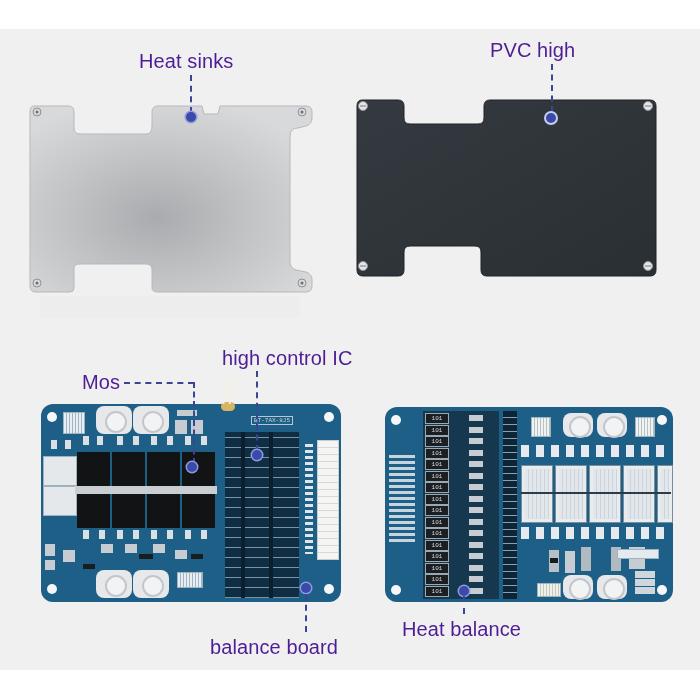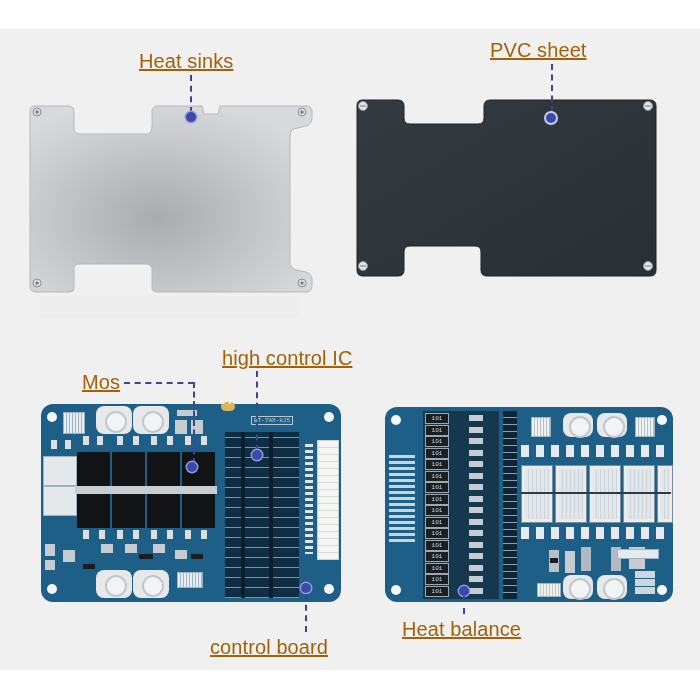--- a/index.html
+++ b/index.html
@@ -1,18 +1,18 @@
 <!DOCTYPE html>
 <html><head>
 <meta charset="utf-8">
 <style>
   html, body { margin:0; padding:0; }
   body { width:700px; height:700px; background:#ffffff; position:relative; overflow:hidden; font-family:"Liberation Sans", sans-serif; }
   .stage { position:absolute; left:0; top:29px; width:700px; height:641px; background:#f1f0f0; }
-  .label { position:absolute; color:#a16207; font-size:20px; white-space:nowrap; letter-spacing:0.1px;text-decoration:underline; }
+  .label { position:absolute; color:#4c1d95; font-size:20px; white-space:nowrap; letter-spacing:0.1px; }
   .vdash { position:absolute; width:0; border-left:2px dashed #3a4596; }
   .hdash { position:absolute; height:0; border-top:2px dashed #3a4596; }
   .dot { position:absolute; width:10px; height:10px; border-radius:50%; background:#3b4aa8; box-shadow:0 0 0 1.5px #8f9be0; }
   .dot.hollow { background:#3b4aa8; box-shadow:0 0 0 2px #c8ceef; }
 
   
   .heatsink { position:absolute; left:0; top:0; }
   .board { position:absolute; border-radius:12px; background:#1d5f86; overflow:hidden; }
   .board .hole { position:absolute; width:10px; height:10px; border-radius:50%; background:#f4f6f8; }
   .pad { position:absolute; background:#d6dde3; border:1px solid #9fb2bf; }
@@ -77,21 +77,21 @@
       <line x1="645" y1="106" x2="651" y2="106"></line>
     <line x1="360" y1="266" x2="366" y2="266"></line>
       <line x1="645" y1="266" x2="651" y2="266"></line>
   </g>
 </svg>
 
 <div class="label" style="left:139px;top:50px;">Heat sinks</div>
 <div class="vdash" style="left:190px;top:75px;height:38px;"></div>
 <div class="dot" style="left:186px;top:112px;"></div>
 
-<div class="label" style="left:490px;top:39px;">PVC sheet</div>
+<div class="label" style="left:490px;top:39px;">PVC high</div>
 <div class="vdash" style="left:551px;top:64px;height:48px;"></div>
 <div class="dot hollow" style="left:546px;top:113px;"></div>
 
 <div class="board" style="left:41px;top:404px;width:300px;height:198px;">
   <div class="hole" style="left:6px;top:8px;"></div>
   <div class="hole" style="left:283px;top:8px;"></div>
   <div class="hole" style="left:6px;top:180px;"></div>
   <div class="hole" style="left:283px;top:180px;"></div>
 
   <div class="mount" style="left:55px;top:2px;width:36px;height:28px;">
@@ -173,21 +173,21 @@
 <div class="hdash" style="left:124px;top:382px;width:70px;"></div>
 <div class="vdash" style="left:193px;top:382px;height:82px;"></div>
 <div class="dot" style="left:187px;top:462px;"></div>
 
 <div class="label" style="left:222px;top:347px;">high control IC</div>
 <div class="vdash" style="left:256px;top:371px;height:80px;"></div>
 <div class="dot" style="left:252px;top:450px;"></div>
 
 <div class="dot" style="left:301px;top:583px;"></div>
 <div class="vdash" style="left:305px;top:594px;height:38px;"></div>
-<div class="label" style="left:210px;top:636px;">control board</div>
+<div class="label" style="left:210px;top:636px;">balance board</div>
 
 <div class="board" style="left:385px;top:407px;width:288px;height:195px;">
   <div class="hole" style="left:6px;top:8px;"></div>
   <div class="hole" style="left:272px;top:8px;"></div>
   <div class="hole" style="left:6px;top:178px;"></div>
   <div class="hole" style="left:272px;top:178px;"></div>
 
   <div class="strip" style="left:4px;top:48px;width:26px;height:90px;background:repeating-linear-gradient(180deg,#e3e9ed 0 3px,#1d5f86 3px 6px);opacity:.85;"></div>
 
   <div class="strip" style="left:38px;top:4px;width:76px;height:188px;background:#16384f;"></div>

